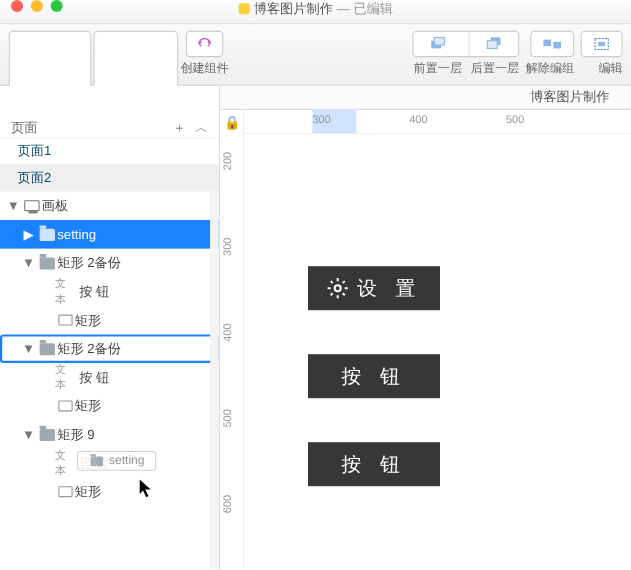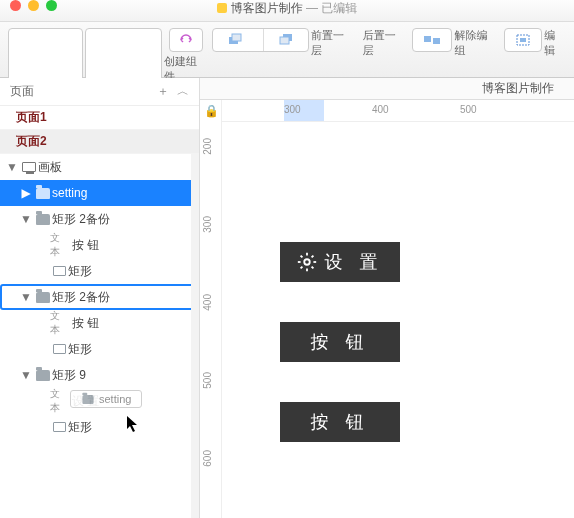--- a/index.html
+++ b/index.html
@@ -21,27 +21,27 @@
 .tbtn.split { display: flex; }
 .tbtn.split .seg { padding: 0 8px; display:flex; align-items:center; }
 .tbtn.split .seg + .seg { border-left: 1px solid #ddd; }
 .tlbl { font-size: 11px; color: #666; }
 .flex1 { flex: 1; }
 .tbtn2 { height: 24px; background: #fff; border: 1px solid #ccc; border-radius: 4px; display:flex; align-items:center; gap:6px; padding:0 10px; }
 .tbtn2.pair { padding: 0; }
 .tbtn2.pair .seg { padding: 0 14px; display:flex; align-items:center; height:100%; }
 .tbtn2.pair .seg + .seg { border-left: 1px solid #ddd; }
 .tcluster { display:flex; gap:6px; }
-.tcol { display:flex; flex-direction:row; align-items:flex-start; gap:2px; }
+.tcol { display:flex; flex-direction:column; align-items:flex-end; gap:2px; }
 
 .split { display:flex; height: calc(518px - 22px - 56px); }
 .left { width: 200px; background:#fff; border-right:1px solid #ddd; display:flex; flex-direction:column; }
-.pgshdr { height: 28px; border-bottom:1px solid #eee; display:flex; align-items:center; padding:0 10px; font-size:12px; color:#666; }
+.pgshdr { height: 28px; border-bottom:1px solid #eee; display:flex; align-items:flex-end; padding:0 10px; font-size:12px; color:#666;margin-top:20px; }
 .pgshdr .actions { margin-left:auto; display:flex; gap:8px; color:#888; }
-.pgrow { height: 24px; display:flex; align-items:center; padding:0 16px; font-size:12px; color:#7f1d1d; border-bottom:1px solid #f3f3f3;font-weight:bold; }
+.pgrow { height: 24px; display:flex; align-items:center; padding:0 16px; font-size:12px; color:#0c4a6e; border-bottom:1px solid #f3f3f3; }
 .pgrow.sel { background:#efefef; }
 
 .layers { flex:1; overflow:auto; position:relative; }
 .layer { height: 26px; display:flex; align-items:center; font-size:12px; color:#444; padding-right:6px; }
 .layer .arrow { width:16px; text-align:center; color:#777; }
 .layer .ico { width:18px; display:flex; justify-content:center; }
 .layer.sel { background:#1a82ff; color:#fff; }
 .layer.sel .arrow, .layer.sel .txt-tag { color:#fff; }
 .layer.outlined { outline: 2px solid #1a82ff; outline-offset:-2px; border-radius:3px; }
 .txt-tag { font-size:10px; color:#999; margin-right:4px; }

